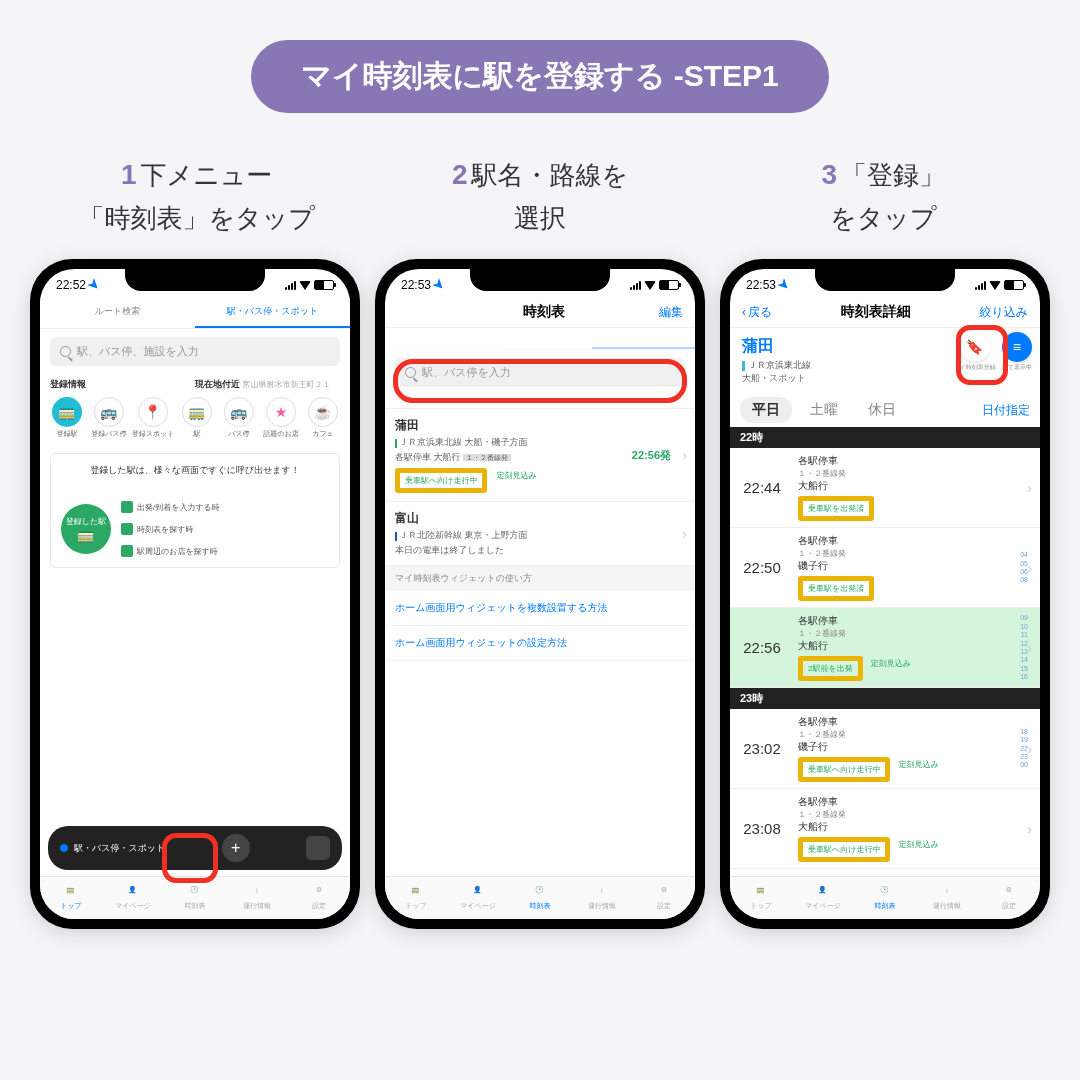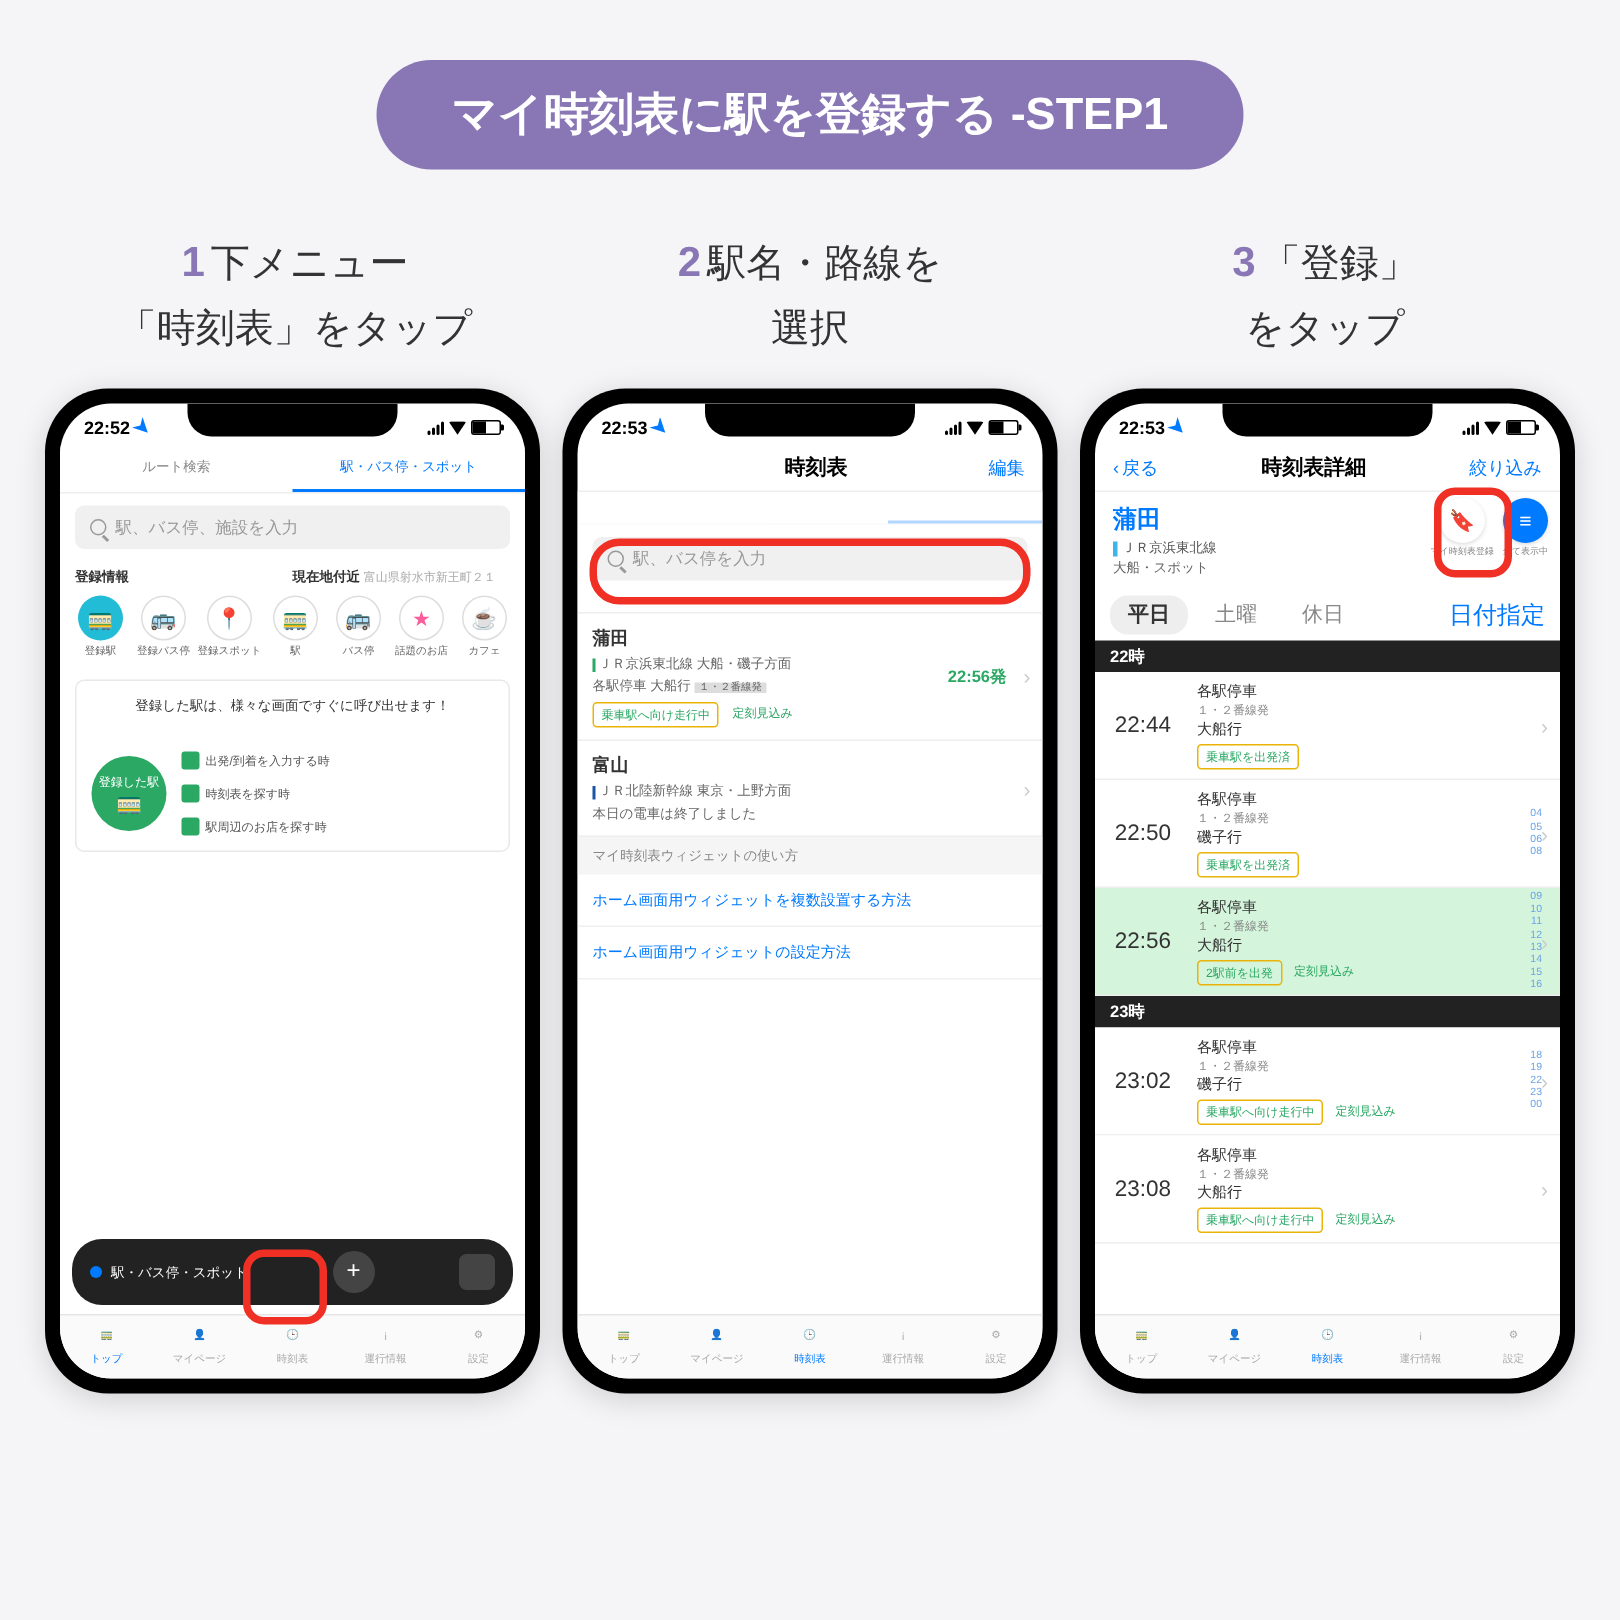--- a/index.html
+++ b/index.html
@@ -6,21 +6,21 @@
 body { background: #f5f4f7; font-family: -apple-system, "Hiragino Sans", sans-serif; width: 1080px; height: 1080px; overflow: hidden; }
 .page { padding: 40px 30px; }
 .pill { background: #8876b5; color: #fff; text-align: center; padding: 16px 50px; border-radius: 40px; font-size: 30px; font-weight: 600; width: fit-content; margin: 0 auto 40px; }
 .steps { display: flex; justify-content: flex-start; gap: 10px; margin-bottom: 20px; }
 .step-label { flex: 1; text-align: center; font-size: 26px; color: #333; line-height: 1.6; font-weight: 500; }
 .step-label .num { color: #8876b5; font-weight: 700; font-size: 28px; margin-right: 4px; }
 .phones { display: flex; justify-content: space-between; gap: 12px; }
 .phone { width: 330px; height: 670px; background: #000; border-radius: 42px; padding: 10px; position: relative; box-shadow: 0 4px 20px rgba(0,0,0,.15); }
 .phone-inner { background: #fff; width: 100%; height: 100%; border-radius: 34px; overflow: hidden; position: relative; display: flex; flex-direction: column; }
 .notch { position: absolute; top: 0; left: 50%; transform: translateX(-50%); width: 140px; height: 22px; background: #000; border-radius: 0 0 16px 16px; z-index: 50; }
-.status-bar { display: flex; justify-content: space-between; align-items: center; padding: 6px 16px 2px; font-size: 12px; font-weight: 700; height: 28px; }
+.status-bar { display: flex; justify-content: space-between; align-items: center; padding: 6px 16px 2px; font-size: 12px; font-weight: 400; height: 28px; }
 .status-left { display: flex; align-items: center; gap: 3px; }
 .loc-icon { width: 10px; height: 10px; background: #007aff; transform: rotate(45deg); clip-path: polygon(0 0, 100% 50%, 0 100%, 30% 50%); }
 .status-right { display: flex; align-items: center; gap: 3px; }
 .signal { display: flex; gap: 1px; align-items: flex-end; }
 .signal span { width: 2px; background: #000; border-radius: 1px; }
 .signal span:nth-child(1){height:3px}.signal span:nth-child(2){height:5px}.signal span:nth-child(3){height:7px}.signal span:nth-child(4){height:9px}
 .wifi { width: 12px; height: 9px; background: #000; clip-path: polygon(50% 100%, 0 0, 100% 0); border-radius: 2px 2px 0 0; }
 .battery { width: 20px; height: 10px; border: 1px solid #000; border-radius: 2px; position: relative; }
 .battery::after { content: ''; position: absolute; right: -3px; top: 2px; width: 2px; height: 4px; background: #000; border-radius: 0 1px 1px 0; }
 .battery-fill { width: 50%; height: 100%; background: #000; }
@@ -56,39 +56,39 @@
 .bottom-nav { display: flex; background: #fafafa; border-top: 1px solid #e5e5e5; padding: 4px 0 8px; }
 .bn-item { flex: 1; display: flex; flex-direction: column; align-items: center; gap: 2px; color: #aaa; font-size: 7px; }
 .bn-item.active { color: #007aff; }
 .bn-icon { width: 20px; height: 18px; display: flex; align-items: center; justify-content: center; }
 .list-item { border-bottom: 1px solid #eee; padding: 8px 10px; position: relative; }
 .li-title { font-size: 12px; font-weight: 600; color: #333; }
 .li-sub { font-size: 9px; color: #666; margin-top: 2px; }
 .li-sub .green-bar { display: inline-block; width: 2px; height: 9px; background: #2ba864; vertical-align: middle; margin-right: 2px; }
 .li-tags { display: flex; gap: 4px; margin-top: 4px; }
 .tag { font-size: 8px; padding: 2px 5px; border-radius: 3px; }
-.tag.green-o { border: 1px solid #eab308; color: #2ba864; }
+.tag.green-o { border: 5px solid #eab308; color: #2ba864; }
 .li-time { position: absolute; right: 24px; top: 50%; transform: translateY(-50%); color: #2ba864; font-size: 11px; font-weight: 600; }
 .li-chev { position: absolute; right: 8px; top: 50%; transform: translateY(-50%); color: #ccc; font-size: 14px; }
 .sec-header { background: #f5f5f5; padding: 6px 10px; font-size: 9px; color: #888; }
 .link-row { padding: 10px; font-size: 10px; color: #007aff; border-bottom: 1px solid #f0f0f0; }
 .station-header { padding: 8px 12px; position: relative; }
 .station-title { font-size: 16px; font-weight: 700; color: #007aff; }
 .station-line { font-size: 9px; color: #555; margin-top: 2px; }
 .station-line .blue-bar { display: inline-block; width: 3px; height: 10px; background: #3fb4e8; vertical-align: middle; margin-right: 3px; }
 .station-dir { font-size: 9px; color: #666; }
 .action-circles { position: absolute; right: 8px; top: 4px; display: flex; gap: 6px; }
 .act-circ { display: flex; flex-direction: column; align-items: center; gap: 1px; }
 .act-circ-icon { width: 30px; height: 30px; border-radius: 50%; display: flex; align-items: center; justify-content: center; box-shadow: 0 1px 3px rgba(0,0,0,.15); background: #fff; font-size: 14px; }
 .act-circ-icon.blue { background: #007aff; color: #fff; }
 .act-circ-lbl { font-size: 6px; color: #888; }
 .day-tabs { display: flex; padding: 4px 10px; gap: 6px; align-items: center; }
 .day-tab { font-size: 14px; padding: 4px 12px; border-radius: 12px; color: #888; }
 .day-tab.active { background: #eee; color: #333; font-weight: 600; }
-.date-link { margin-left: auto; color: #007aff; font-size: 16px; }
+.date-link { margin-left: auto; color: #007aff; font-size: 12px; }
 .hour-header { background: #222; color: #fff; font-size: 11px; padding: 3px 10px; font-weight: 600; }
 .train-row { display: flex; border-bottom: 1px solid #eee; position: relative; background: #fff; }
 .train-row.hl { background: #d4f5db; }
 .train-time { width: 64px; display: flex; align-items: center; justify-content: center; font-size: 15px; font-weight: 500; color: #333; }
 .train-info { flex: 1; padding: 6px 4px; }
 .train-type { font-size: 10px; color: #333; font-weight: 500; }
 .train-plat { font-size: 8px; color: #888; }
 .train-dest { font-size: 10px; color: #333; }
 .train-tags { margin-top: 3px; display: flex; gap: 3px; flex-wrap: wrap; }
 .minute-col { position: absolute; right: 12px; top: 0; bottom: 0; width: 14px; display: flex; flex-direction: column; justify-content: center; font-size: 7px; color: #6aa3e8; text-align: right; line-height: 1.2; }

